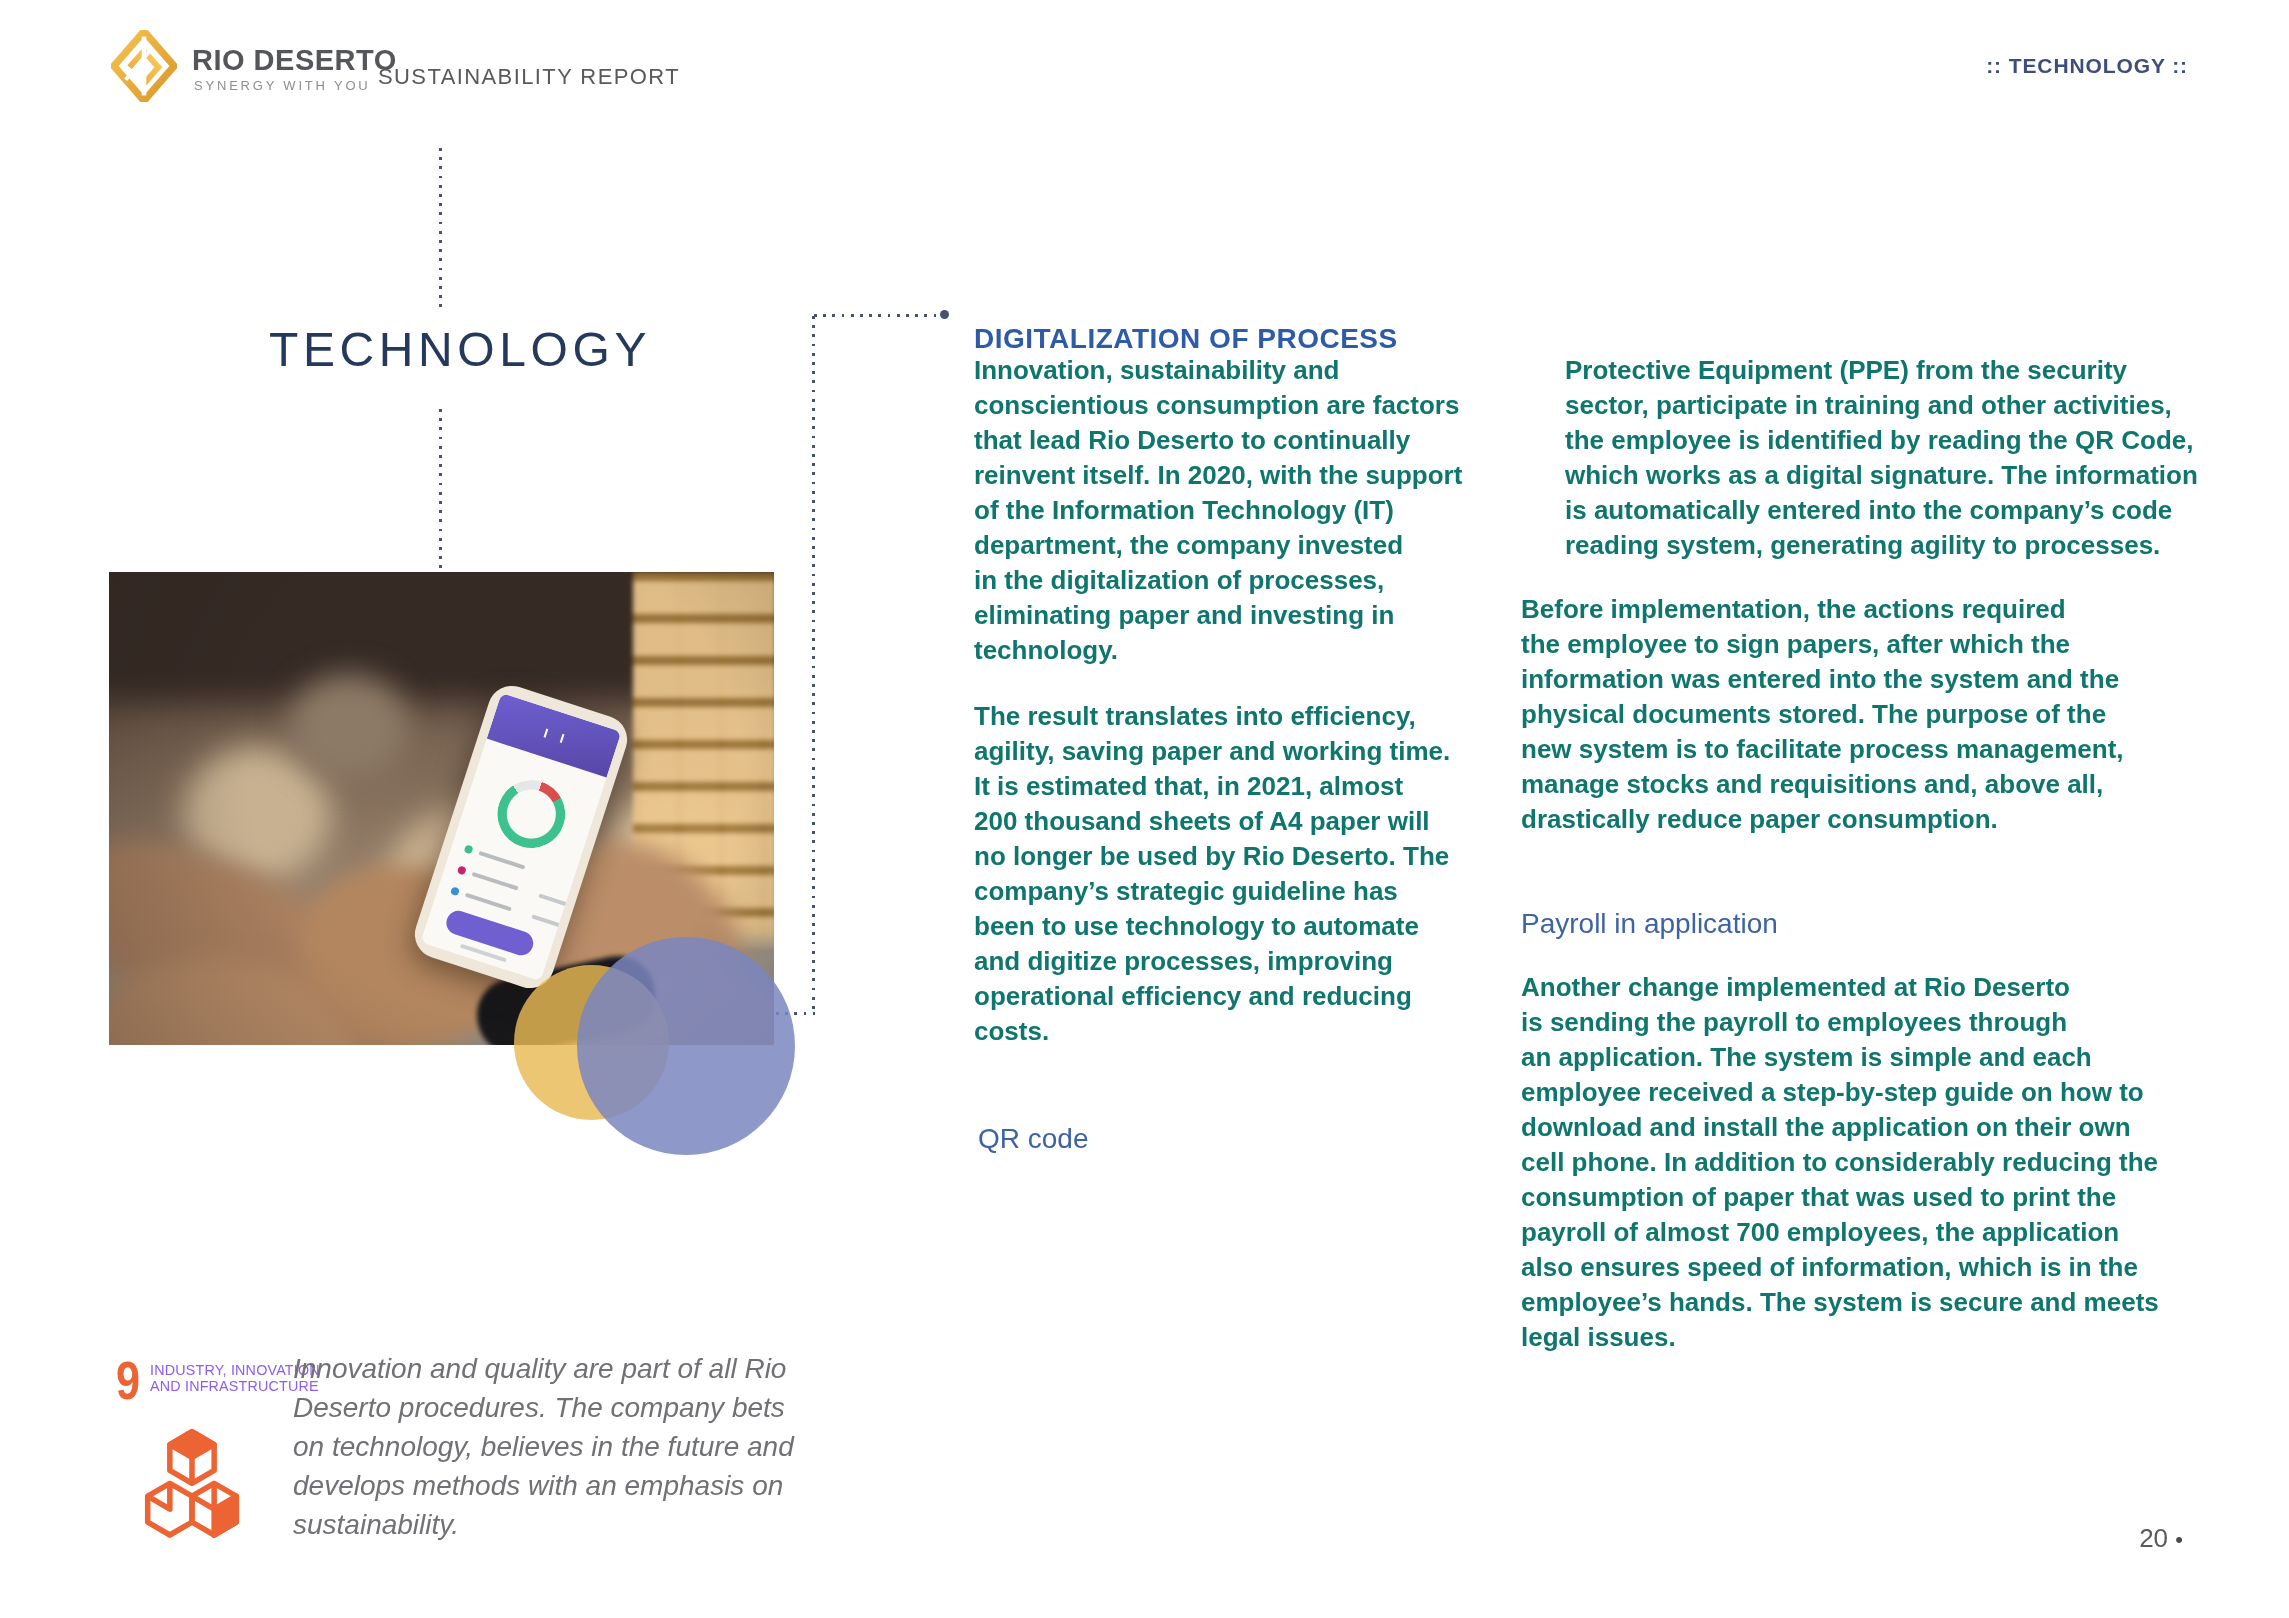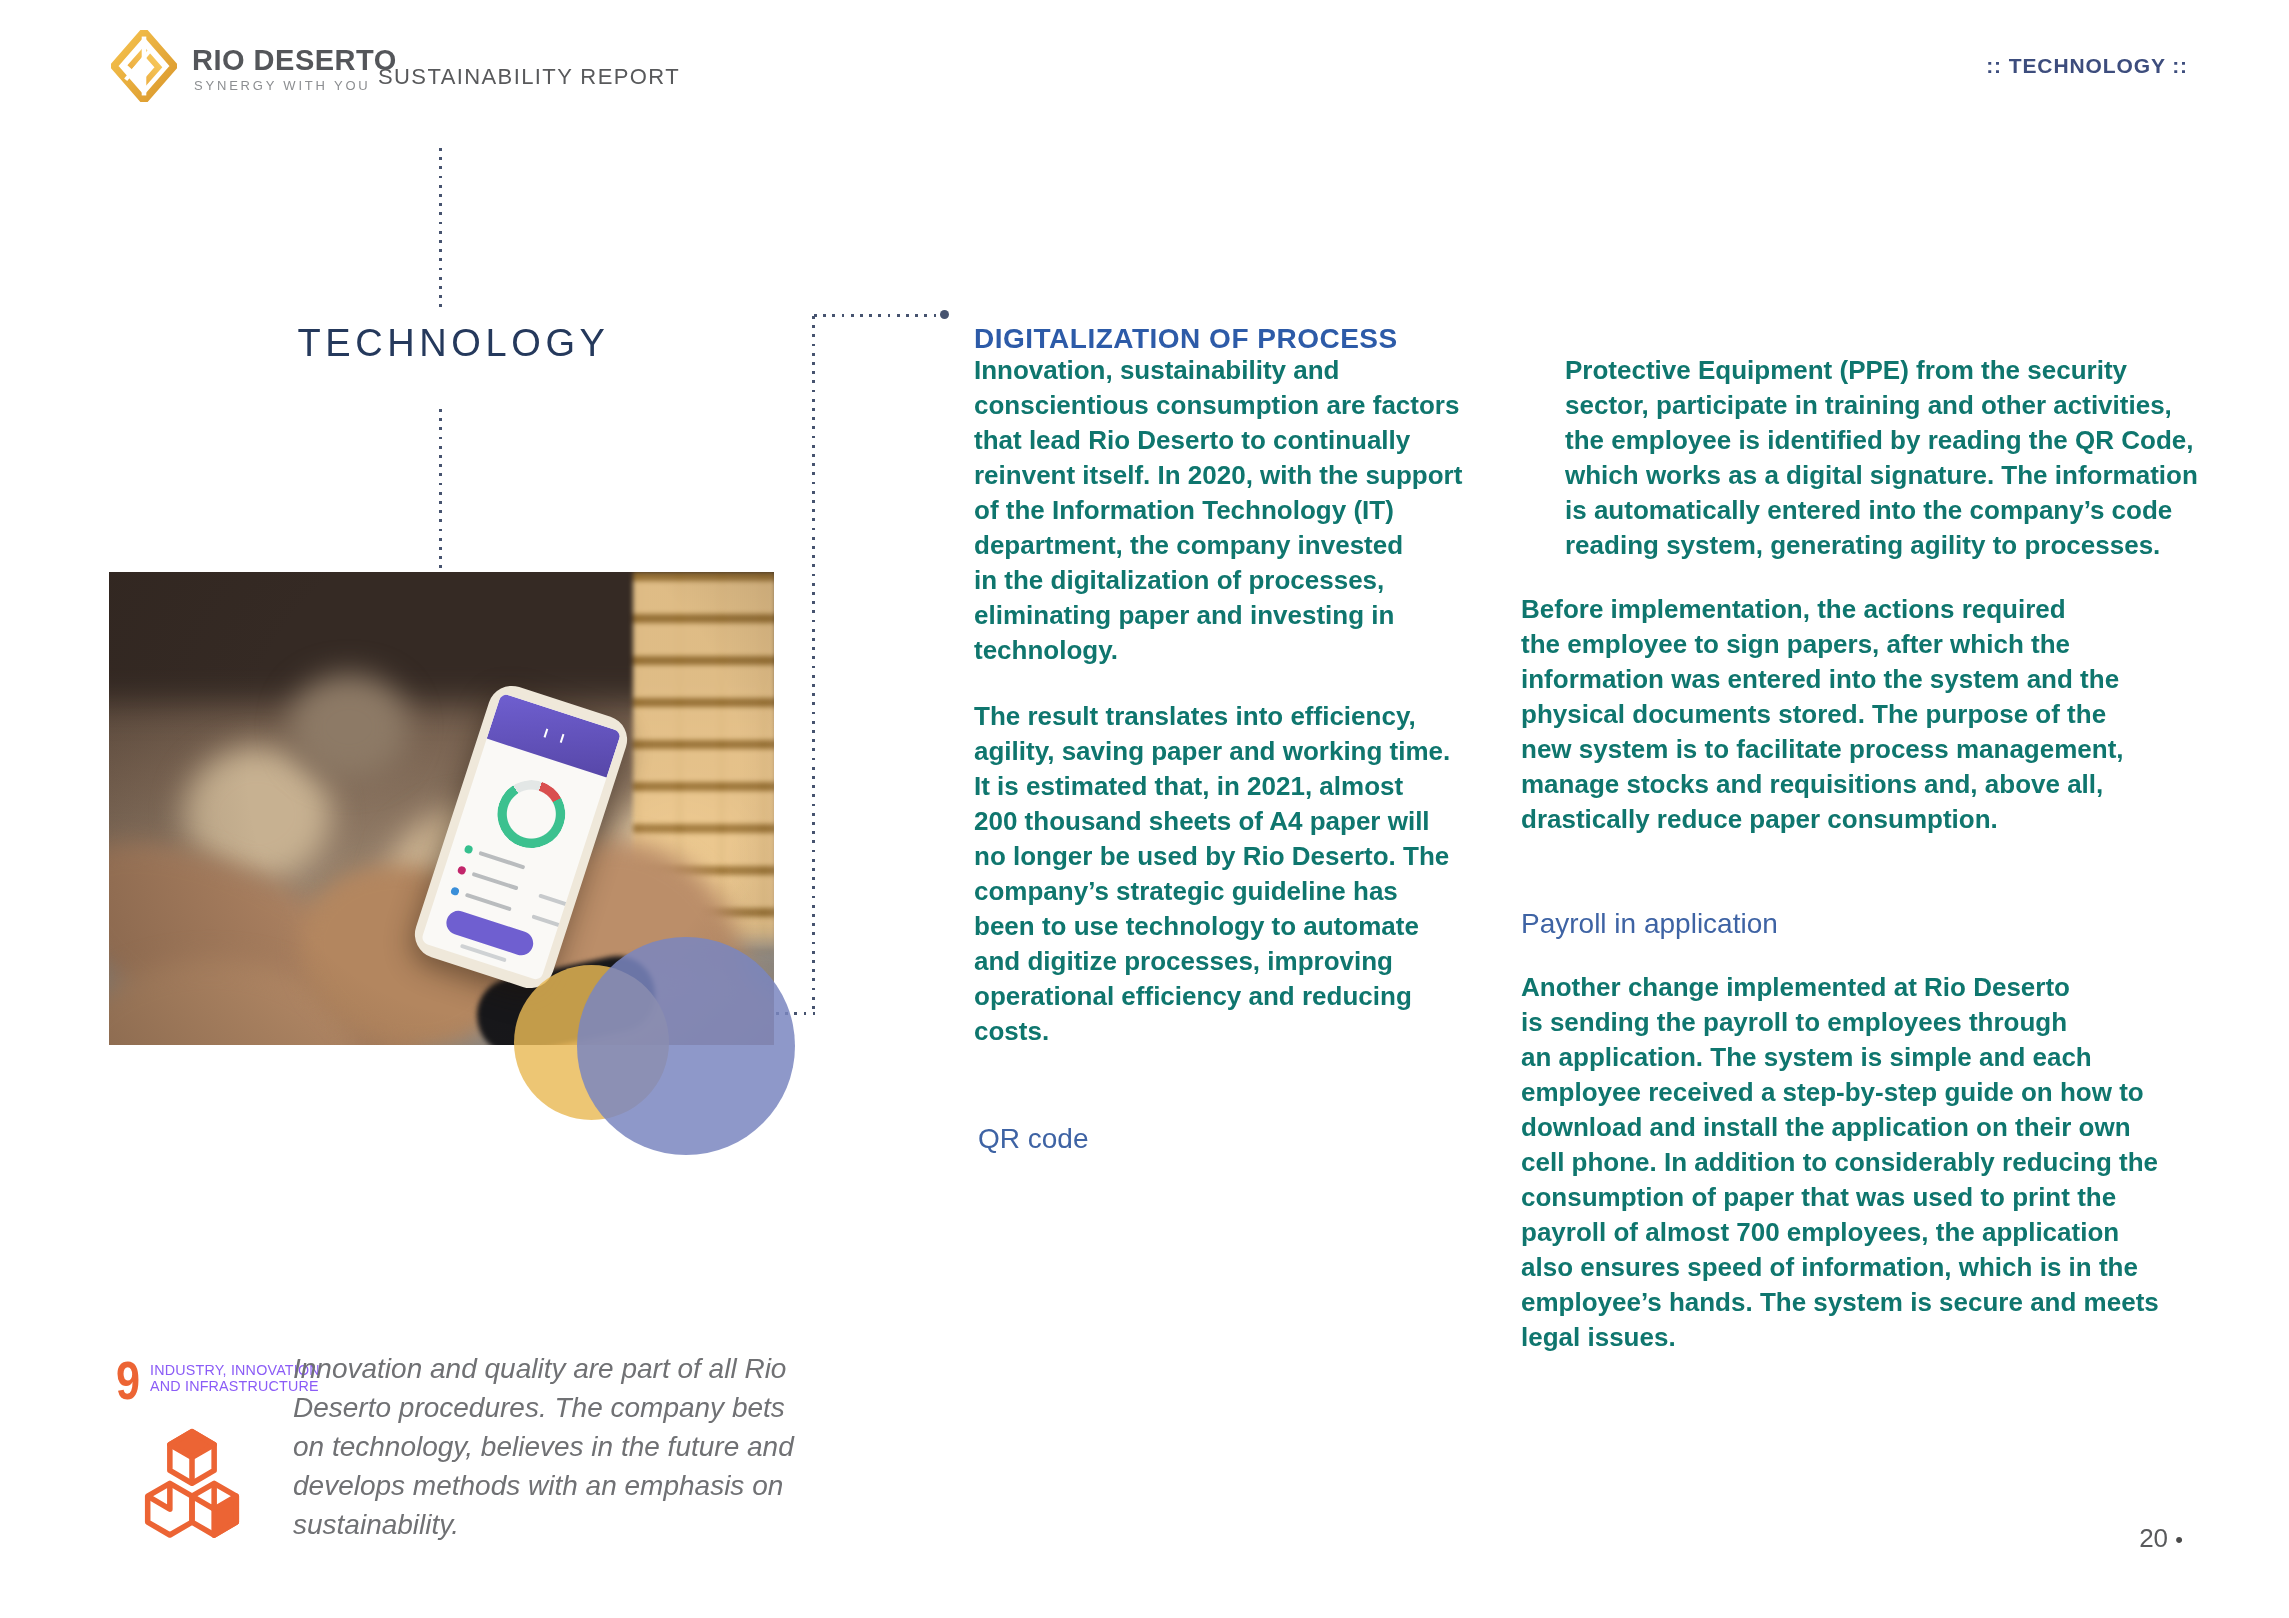--- a/index.html
+++ b/index.html
@@ -14,21 +14,21 @@
   .brand-tagline{left:194px;top:78px;font-size:13px;color:#8c8e91;letter-spacing:2.8px;}
   .report-title{left:378px;top:64px;font-size:22px;color:#58595b;letter-spacing:1.4px;}
   .section-tag{right:102px;top:54px;font-size:21px;font-weight:bold;color:#3d4d7d;letter-spacing:0.9px;}
 
   
   .dot-v{width:2.8px;background-image:repeating-linear-gradient(to bottom,#46536f 0 2.8px,transparent 2.8px 9.2px);}
   .dot-h{height:2.8px;background-image:repeating-linear-gradient(to right,#46536f 0 2.8px,transparent 2.8px 9.2px);}
   .conn-dot{width:9.2px;height:9.2px;border-radius:50%;background:#46536f;}
 
   
-  .page-title{left:269px;top:322px;width:369px;text-align:center;font-size:38px;color:#25395c;letter-spacing:4.6px;font-weight:normal;}
+  .page-title{left:269px;top:322px;width:369px;text-align:center;font-size:48px;color:#25395c;letter-spacing:4.6px;font-weight:normal;}
 
   
   .blue-heading{font-size:28px;font-weight:bold;color:#2d5ba8;letter-spacing:0.5px;}
   .sub-heading{font-size:28px;color:#3e63a4;}
   .body-text{font-size:26px;line-height:35px;color:#0f766e;white-space:pre-line;font-weight:bold;}
   .caption-text{font-size:28px;line-height:39px;color:#707174;font-style:italic;white-space:pre-line;}
 
   
   .sdg-number{left:116px;top:1349px;font-size:54px;font-weight:bold;color:#ec6434;transform:scaleX(0.8);transform-origin:left top;}
   .sdg-label{left:150px;top:1363px;font-size:14.3px;line-height:15.7px;font-weight:normal;color:#8b5cf6;letter-spacing:0.2px;}

